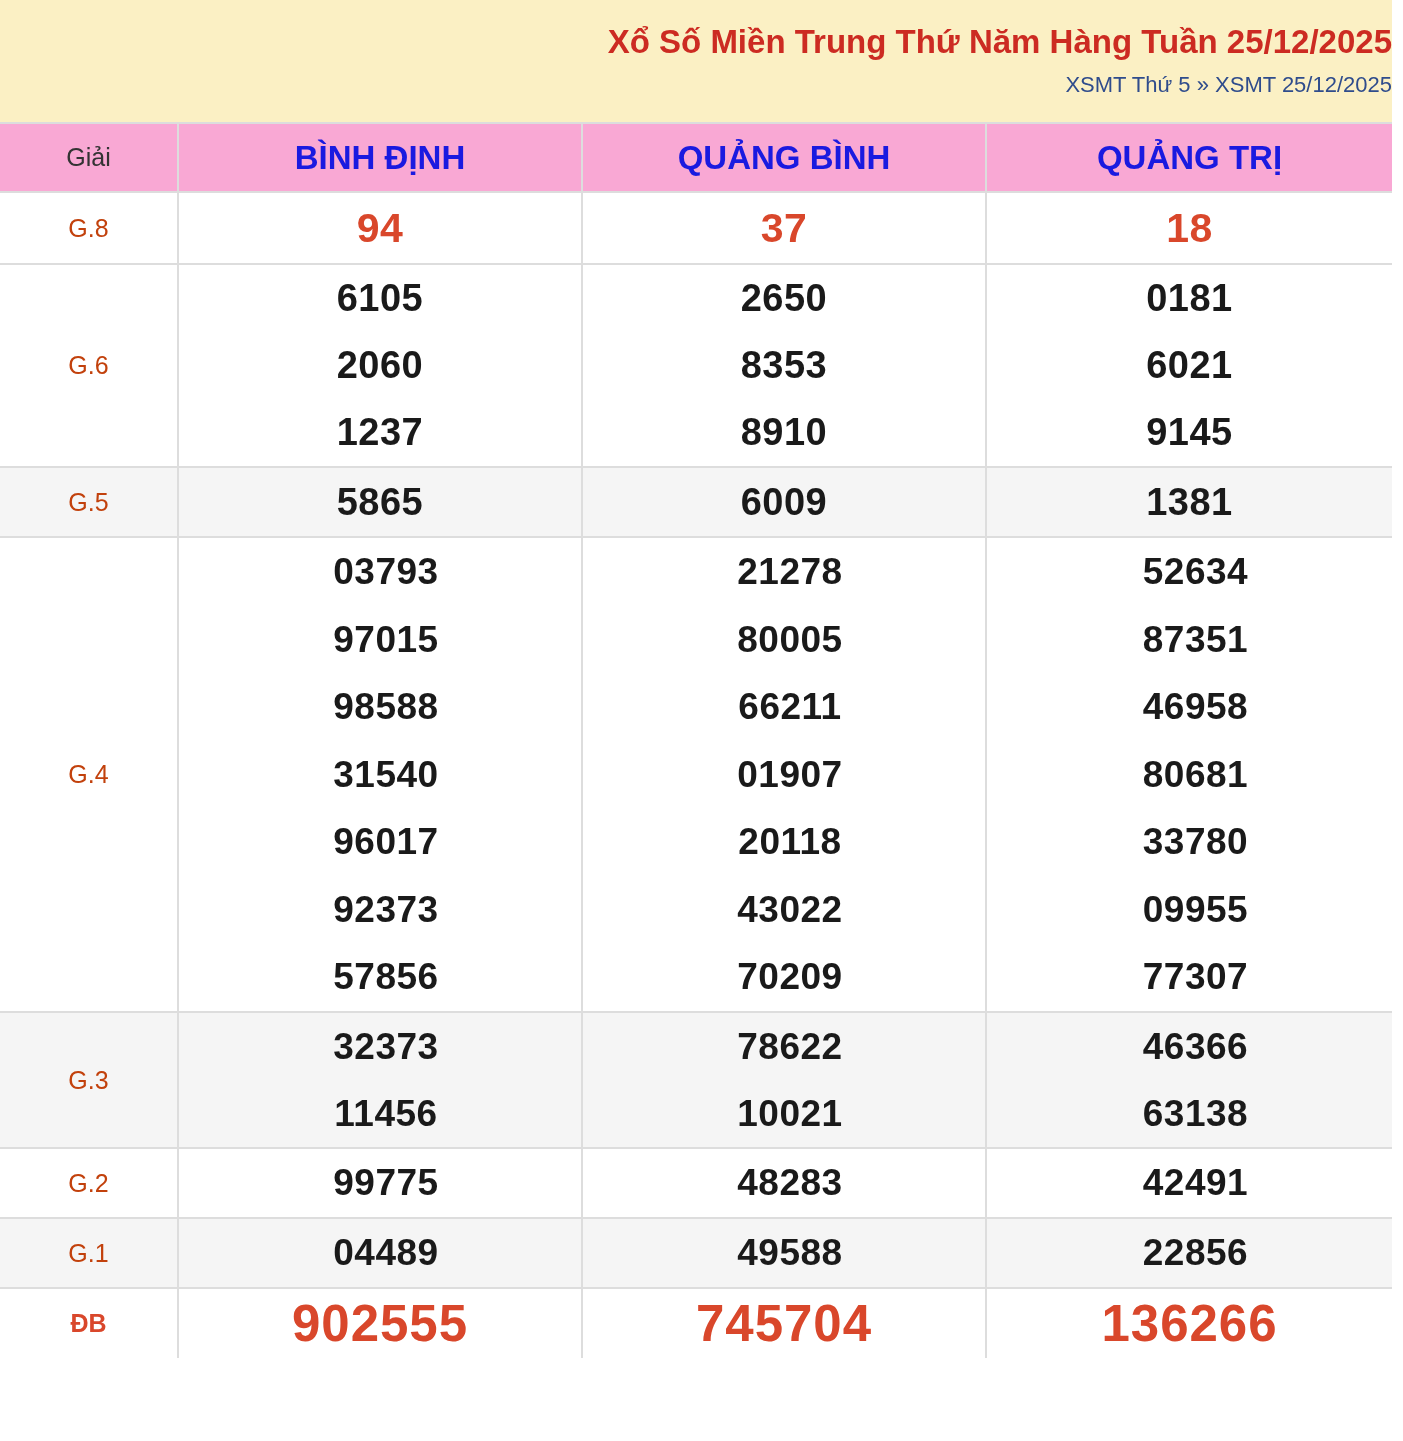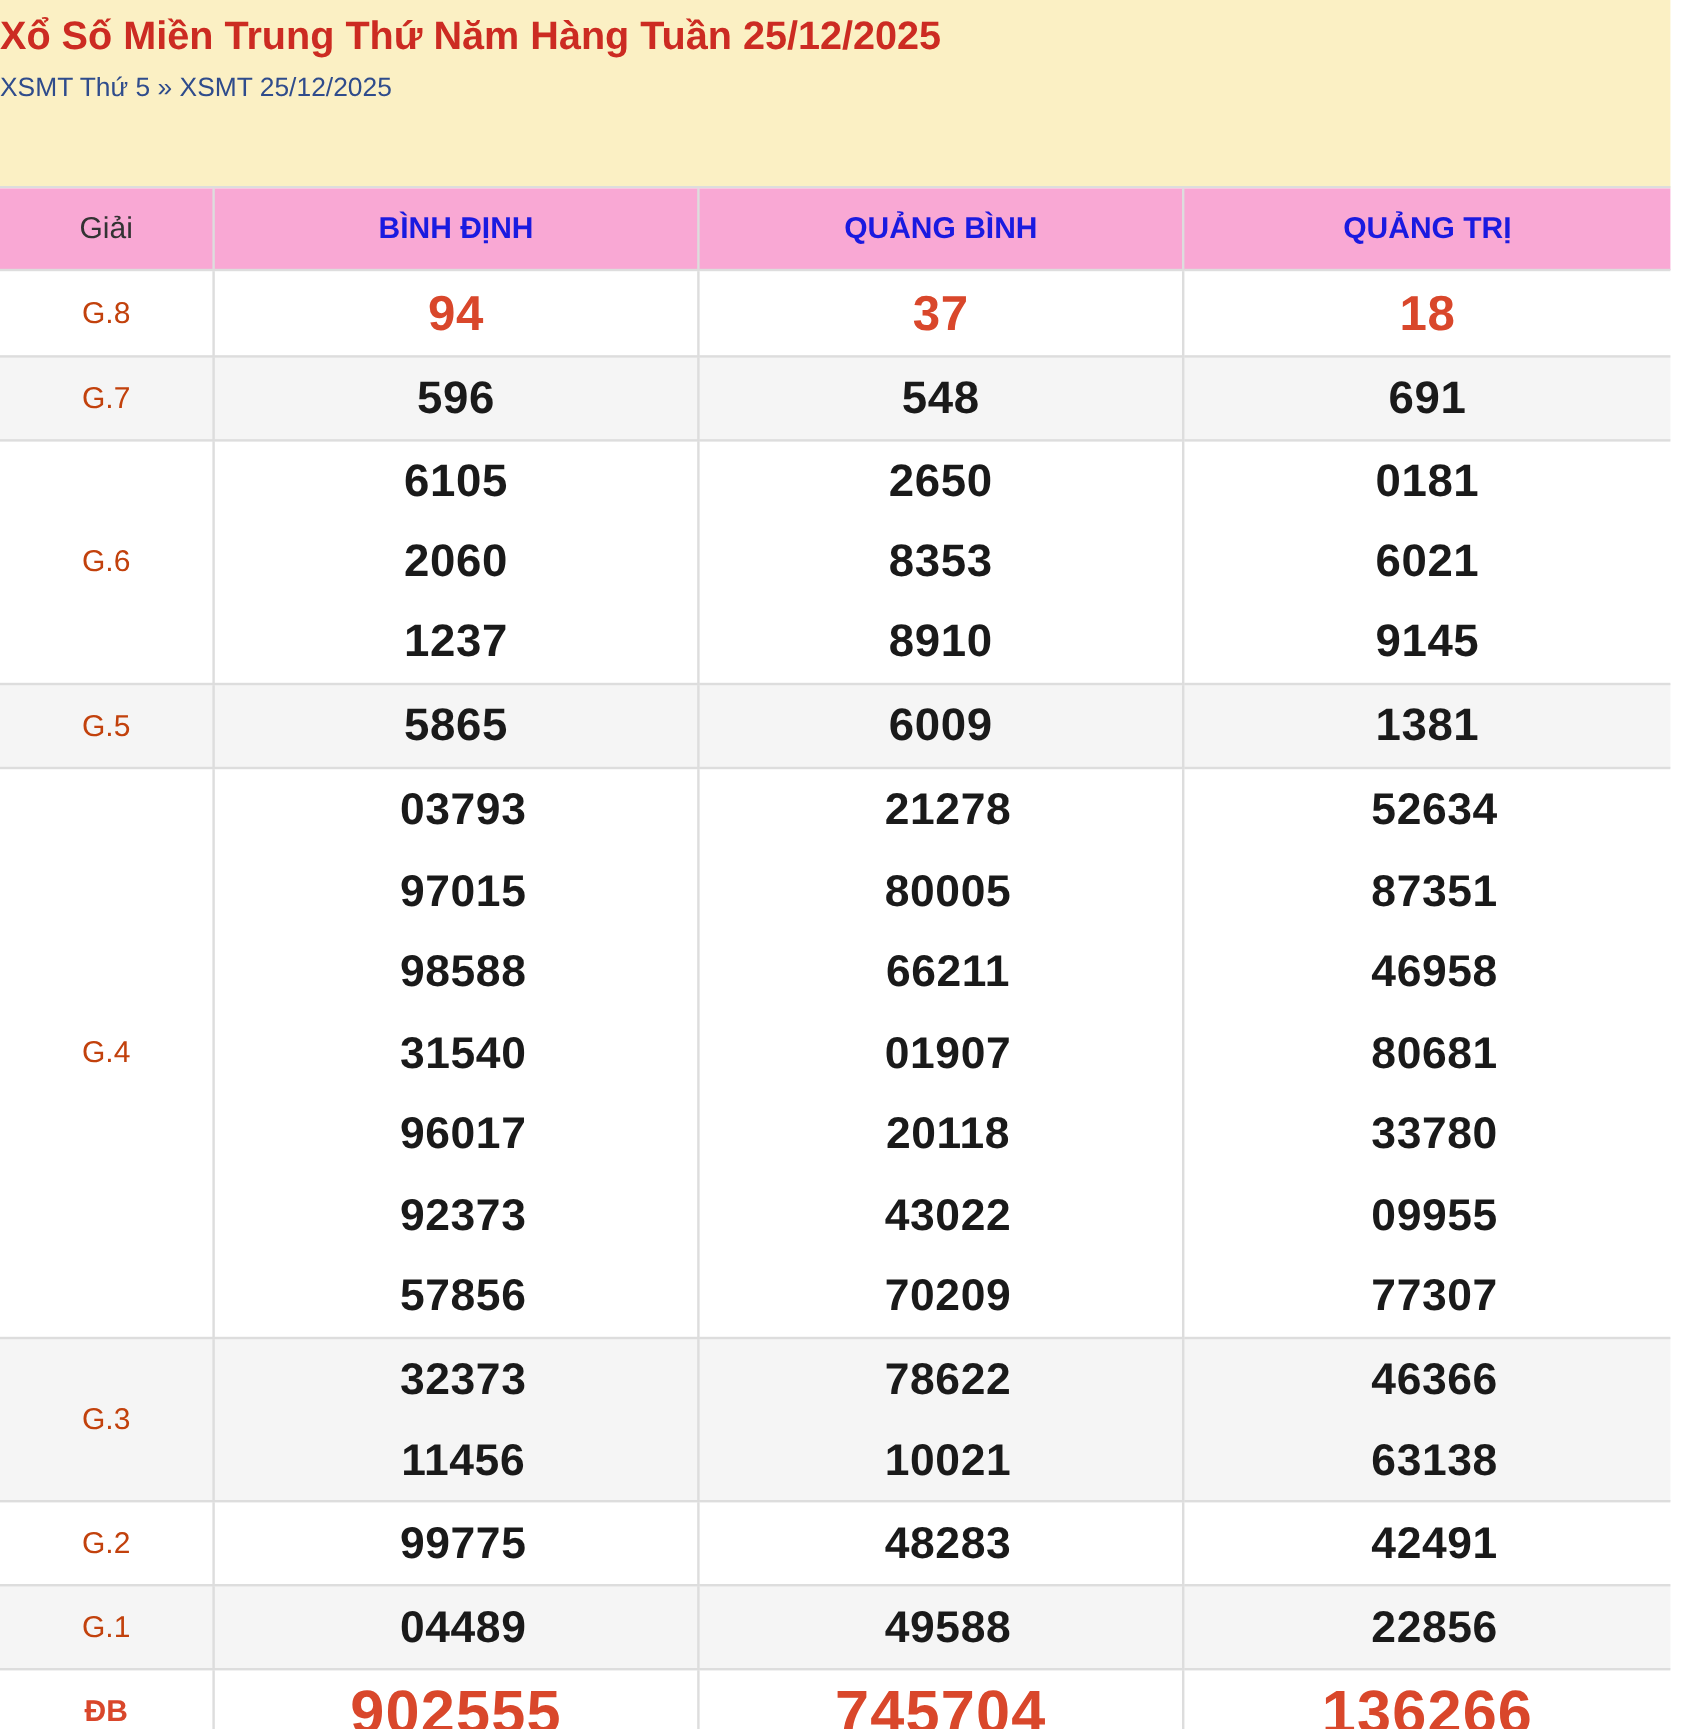--- a/index.html
+++ b/index.html
@@ -20,24 +20,24 @@
     height: 1441px;
     position: relative;
     background: #ffffff;
     box-sizing: border-box;
   }
 
   
   .banner {
     background: #fbf0c4;
     width: 1392px;
-    height: 157px;
+    height: 124px;
     box-sizing: border-box;
-    padding-top: 8px;
-    text-align: left;
+    padding-top: 20px;
+    text-align: right;
     border-bottom: 2px solid #dddddd;
   }
   .banner-title {
     color: #cc2b22;
     font-size: 33px;
     font-weight: bold;
     line-height: 44px;
     letter-spacing: 0px;
     white-space: nowrap;
   }
@@ -77,21 +77,21 @@
 
   
   tr.head-row { background: #f9a8d4; height: 68px; }
   .th-label {
     color: #333333;
     font-size: 25px;
     font-weight: normal;
   }
   .th-prov {
     color: #1a1ae0;
-    font-size: 25px;
+    font-size: 33px;
     font-weight: bold;
   }
 
   
   tr.tint { background: #f5f5f5; }
   tr.plain { background: #ffffff; }
 
   .cell-label {
     color: #c2410c;
     font-size: 25px;
@@ -182,34 +182,20 @@
           <span class="num hot">94</span>
         </td>
         <td class="num-stack">
           <span class="num hot">37</span>
         </td>
         <td class="num-stack">
           <span class="num hot">18</span>
         </td>
       </tr>
 
-      <tr class="tint r-g7">
-        <td>
-          <span class="cell-label">G.7</span>
-        </td>
-        <td class="num-stack">
-          <span class="num g7">596</span>
-        </td>
-        <td class="num-stack">
-          <span class="num g7">548</span>
-        </td>
-        <td class="num-stack">
-          <span class="num g7">691</span>
-        </td>
-      </tr>
 
       <tr class="plain r-g6">
         <td>
           <span class="cell-label">G.6</span>
         </td>
         <td class="num-stack">
           <span class="num">6105</span>
           <span class="num">2060</span>
           <span class="num">1237</span>
         </td>

